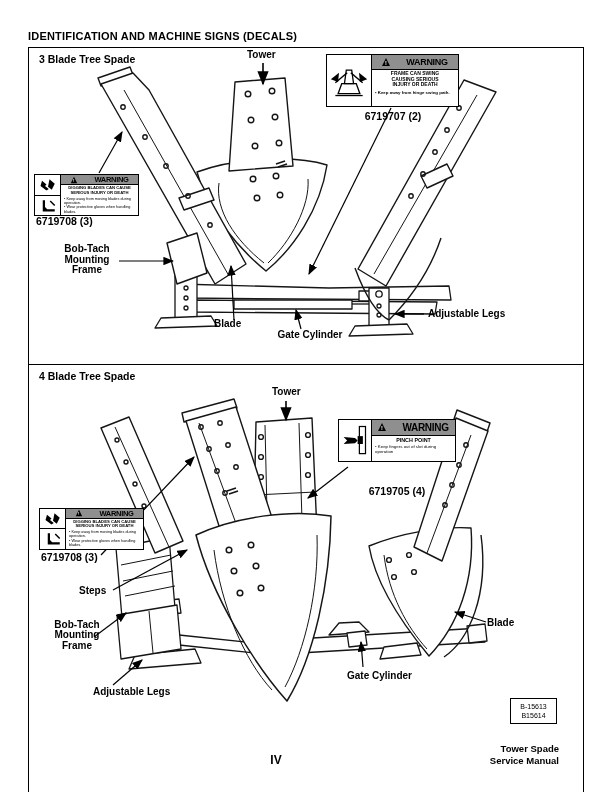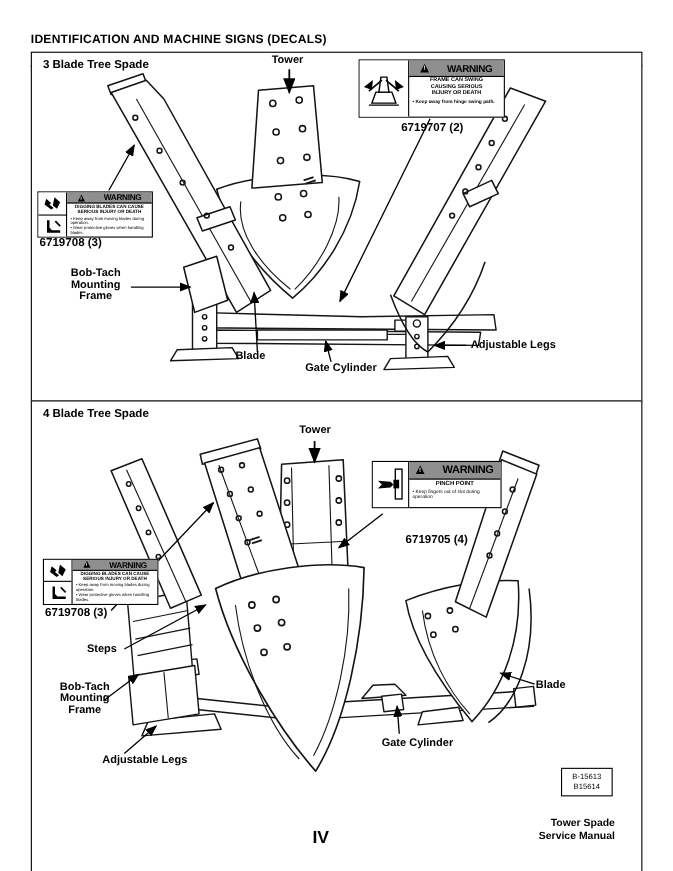--- a/index.html
+++ b/index.html
@@ -28,21 +28,21 @@
   .dword{font-weight:bold;letter-spacing:-0.3px;}
   .tri{width:0;height:0;border-left:4.5px solid transparent;border-right:4.5px solid transparent;
        border-bottom:8px solid #000;position:relative;flex:0 0 auto;}
   .tri::after{content:"!";position:absolute;left:-1.4px;top:1.5px;color:#fff;font-size:5.5px;font-weight:bold;}
   .dbody{flex:1;padding:1px 3px;display:flex;flex-direction:column;justify-content:flex-start;}
   .dline{font-weight:bold;text-align:center;line-height:1.12;}
   .dbullet{text-align:left;line-height:1.15;}
   
   .figbox{position:absolute;left:510px;top:698px;width:47px;height:26px;border:1.2px solid #000;
           background:#fff;text-align:center;font-size:7px;line-height:9px;padding-top:3px;box-sizing:border-box;}
-  .pgnum{position:absolute;left:284px;top:753px;width:40px;text-align:left;font-size:16px;font-weight:bold;}
+  .pgnum{position:absolute;left:256px;top:753px;width:40px;text-align:center;font-size:12px;font-weight:bold;}
   .doctitle{position:absolute;right:53px;top:743px;text-align:right;font-size:9.5px;font-weight:bold;line-height:11.5px;}
 </style>
 </head>
 <body>
 
 <div class="page">
 
   <div class="hdr">IDENTIFICATION AND MACHINE SIGNS (DECALS)</div>
 
   <div class="panel panel1">

